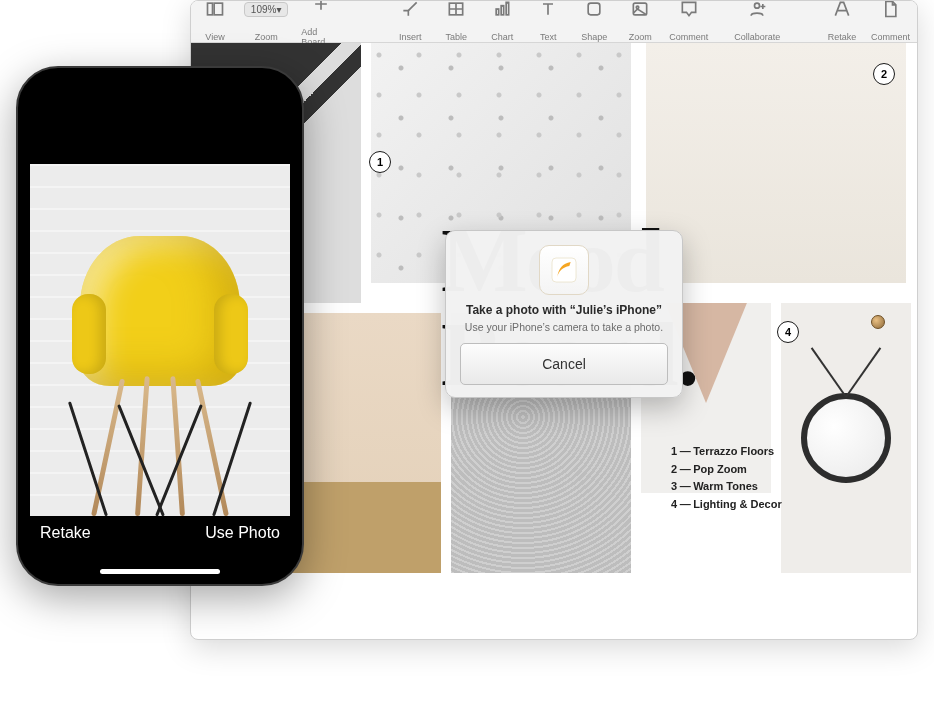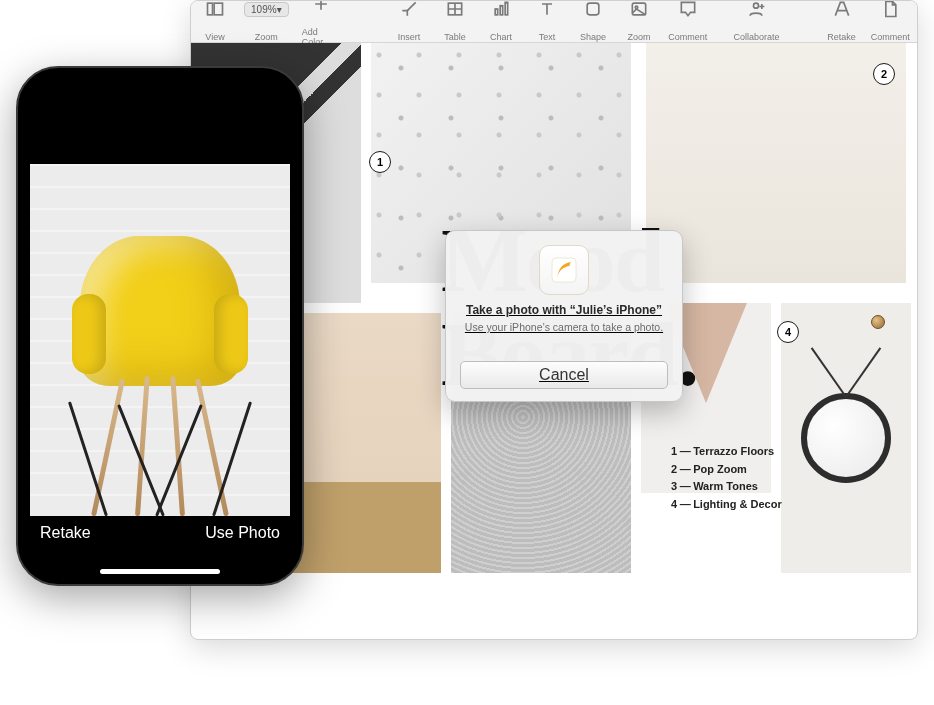--- a/index.html
+++ b/index.html
@@ -182,39 +182,38 @@
     position:absolute;
     left: 445px; top: 230px;
     width: 238px;
     background: rgba(242,242,242,0.98);
     border:1px solid #c7c7c7;
     border-radius:10px;
     box-shadow: 0 10px 28px rgba(0,0,0,0.25);
     padding: 14px 14px 12px;
     text-align:center;
     z-index: 50;
-    text-decoration: underline;
   }
   .dialog .app-ico {
     width:50px;height:50px; margin:0 auto 8px;
     border-radius:10px;
     background: linear-gradient(#fff,#f4f4f4);
     border:1px solid #e1d8c6;
     display:flex;align-items:center;justify-content:center;
   }
   .dialog .app-ico svg{ width:32px;height:32px; }
   .dialog .dtitle { font-size:12px; font-weight:700; color:#2a2a2a; margin-bottom:4px;}
-  .dialog .dsub { font-size:10.5px; color:#6b6b6b; margin-bottom:28px;}
+  .dialog .dsub { font-size:10.5px; color:#6b6b6b; margin-bottom:10px;}
   .dialog .btn {
     display:block; width:100%;
     background: linear-gradient(#fdfdfd,#e9e9e9);
     border:1px solid #bdbdbd;
     border-radius:5px;
-    font-size:16px; color:#333;
-    padding:4px 0;
+    font-size:14px; color:#333;
+    padding:12px 0;
     cursor:pointer;
   }
 
   
   .iphone {
     position:absolute;
     left: 16px; top: 66px;
     width: 288px; height: 520px;
     background:#000;
     border-radius: 42px;
@@ -307,21 +306,21 @@
       <span class="pill-box"><span>109%</span>▾</span>
       <span>Zoom</span>
     </div>
     <div class="tool-item">
       <span class="ico">
         <svg viewBox="0 0 24 24" fill="none" stroke="currentColor" stroke-width="2">
             <line x1="12" y1="5" x2="12" y2="19"></line>
             <line x1="5" y1="12" x2="19" y2="12"></line>
           </svg>
       </span>
-      <span>Add Color</span>
+      <span>Add Board</span>
     </div>
 
     <div style="width:26px"></div>
 
     <div class="tool-item">
       <span class="ico">
         <svg viewBox="0 0 24 24" fill="none" stroke="currentColor" stroke-width="2">
             <polyline points="4 14 10 14 10 20"></polyline>
             <path d="M20 4 10 14"></path>
           </svg>

